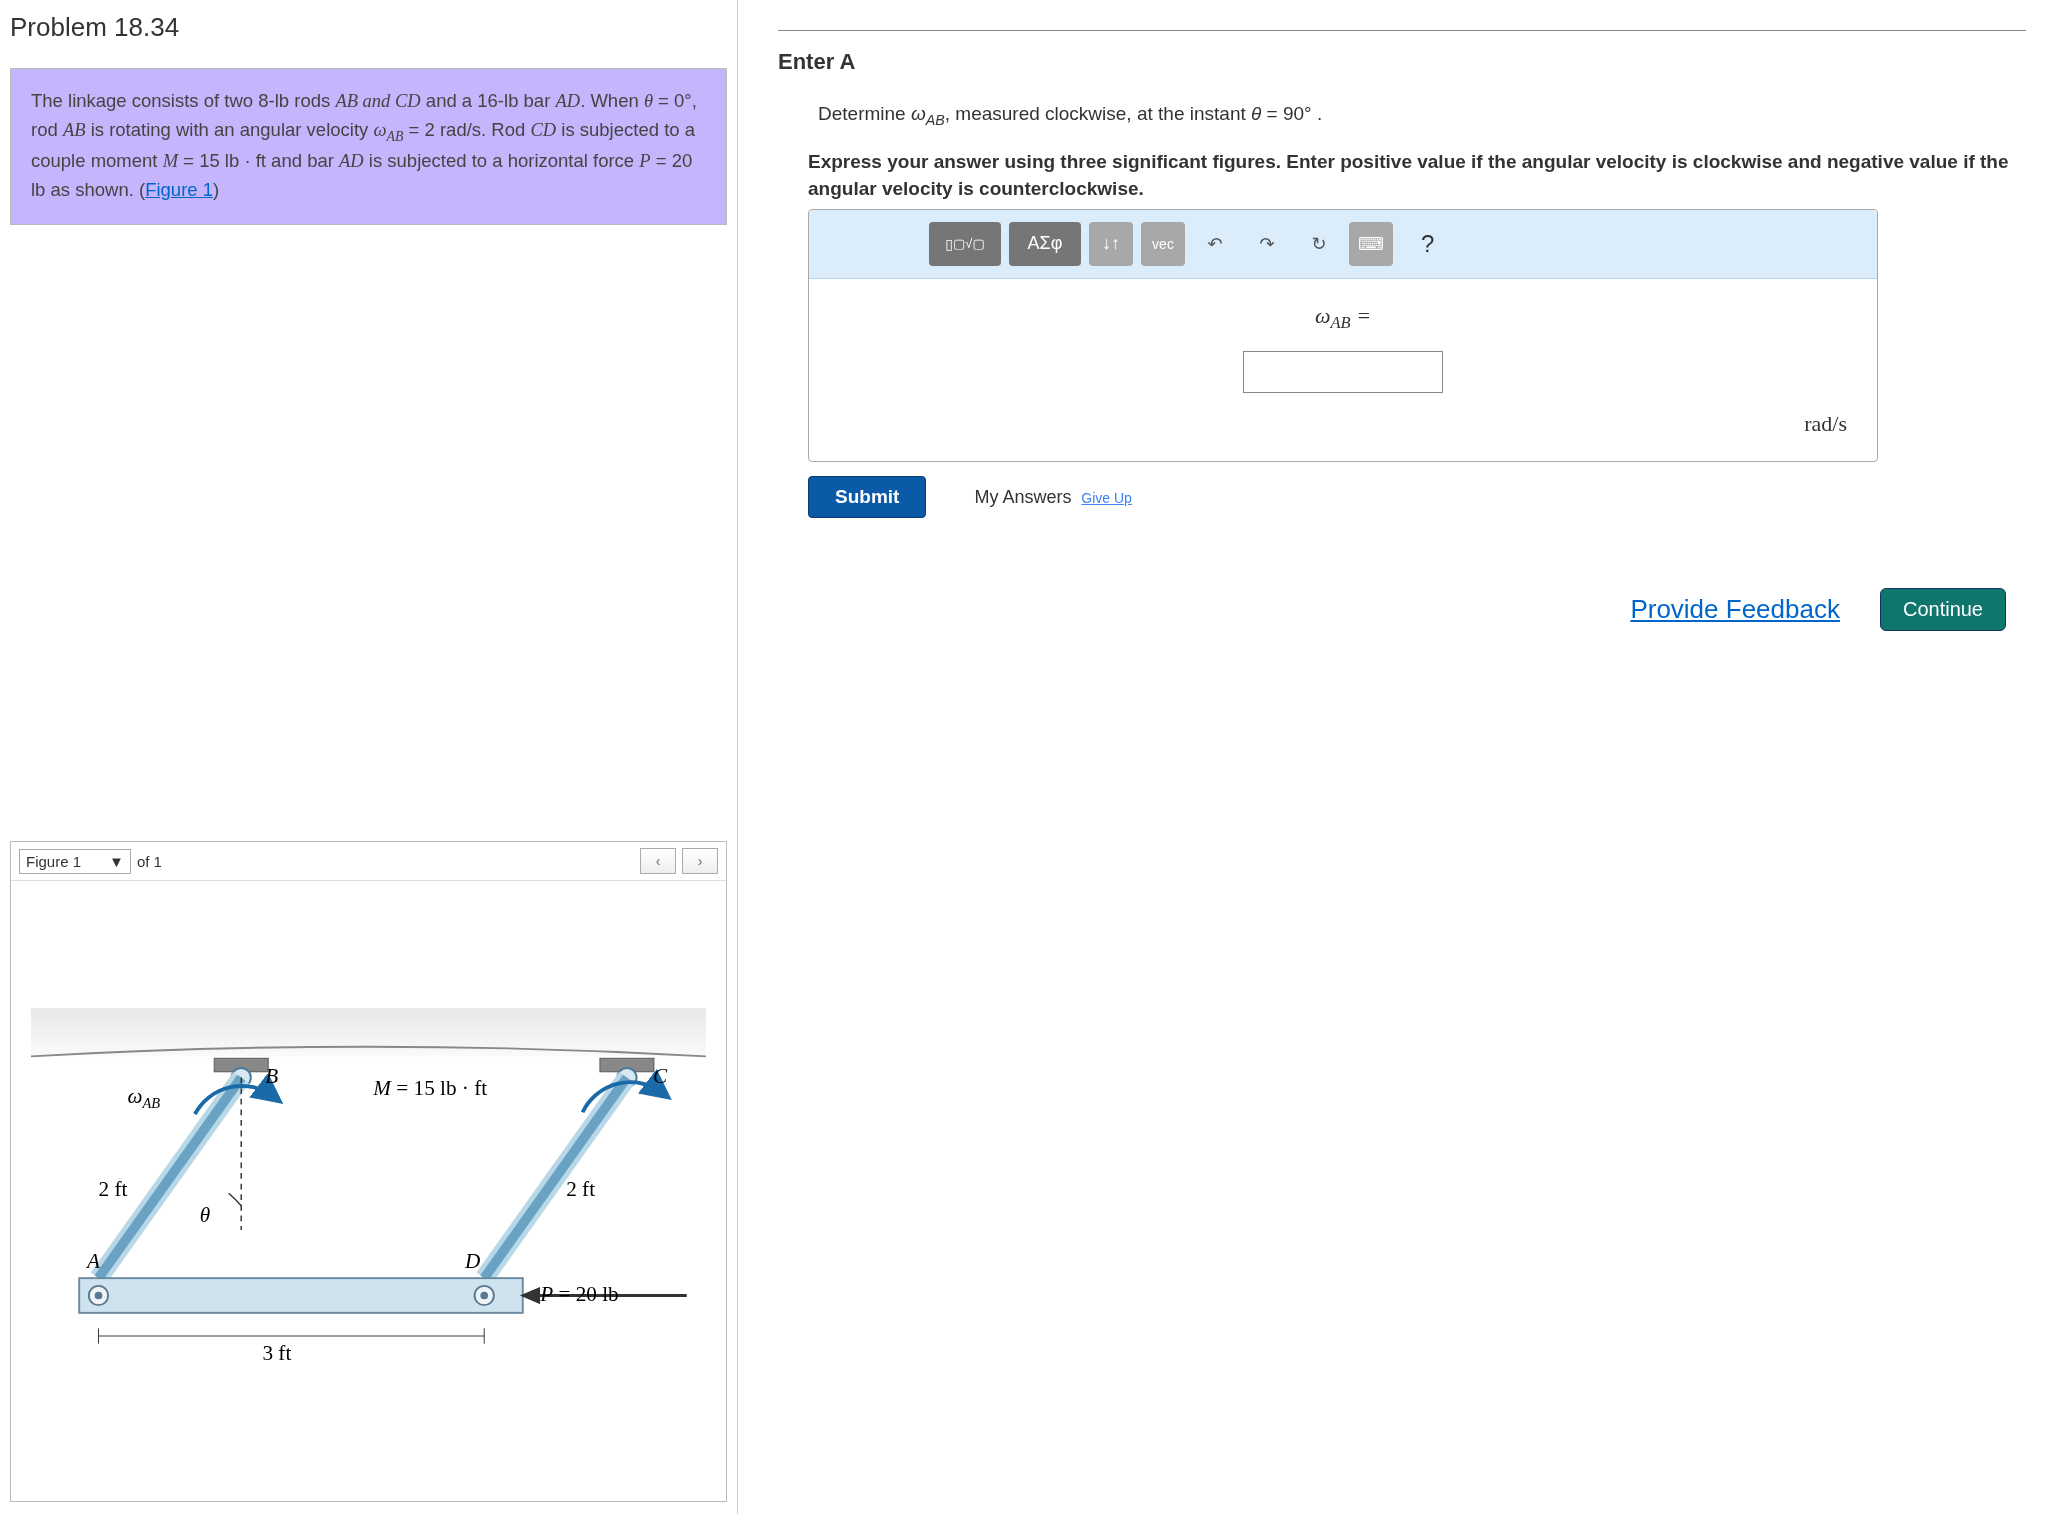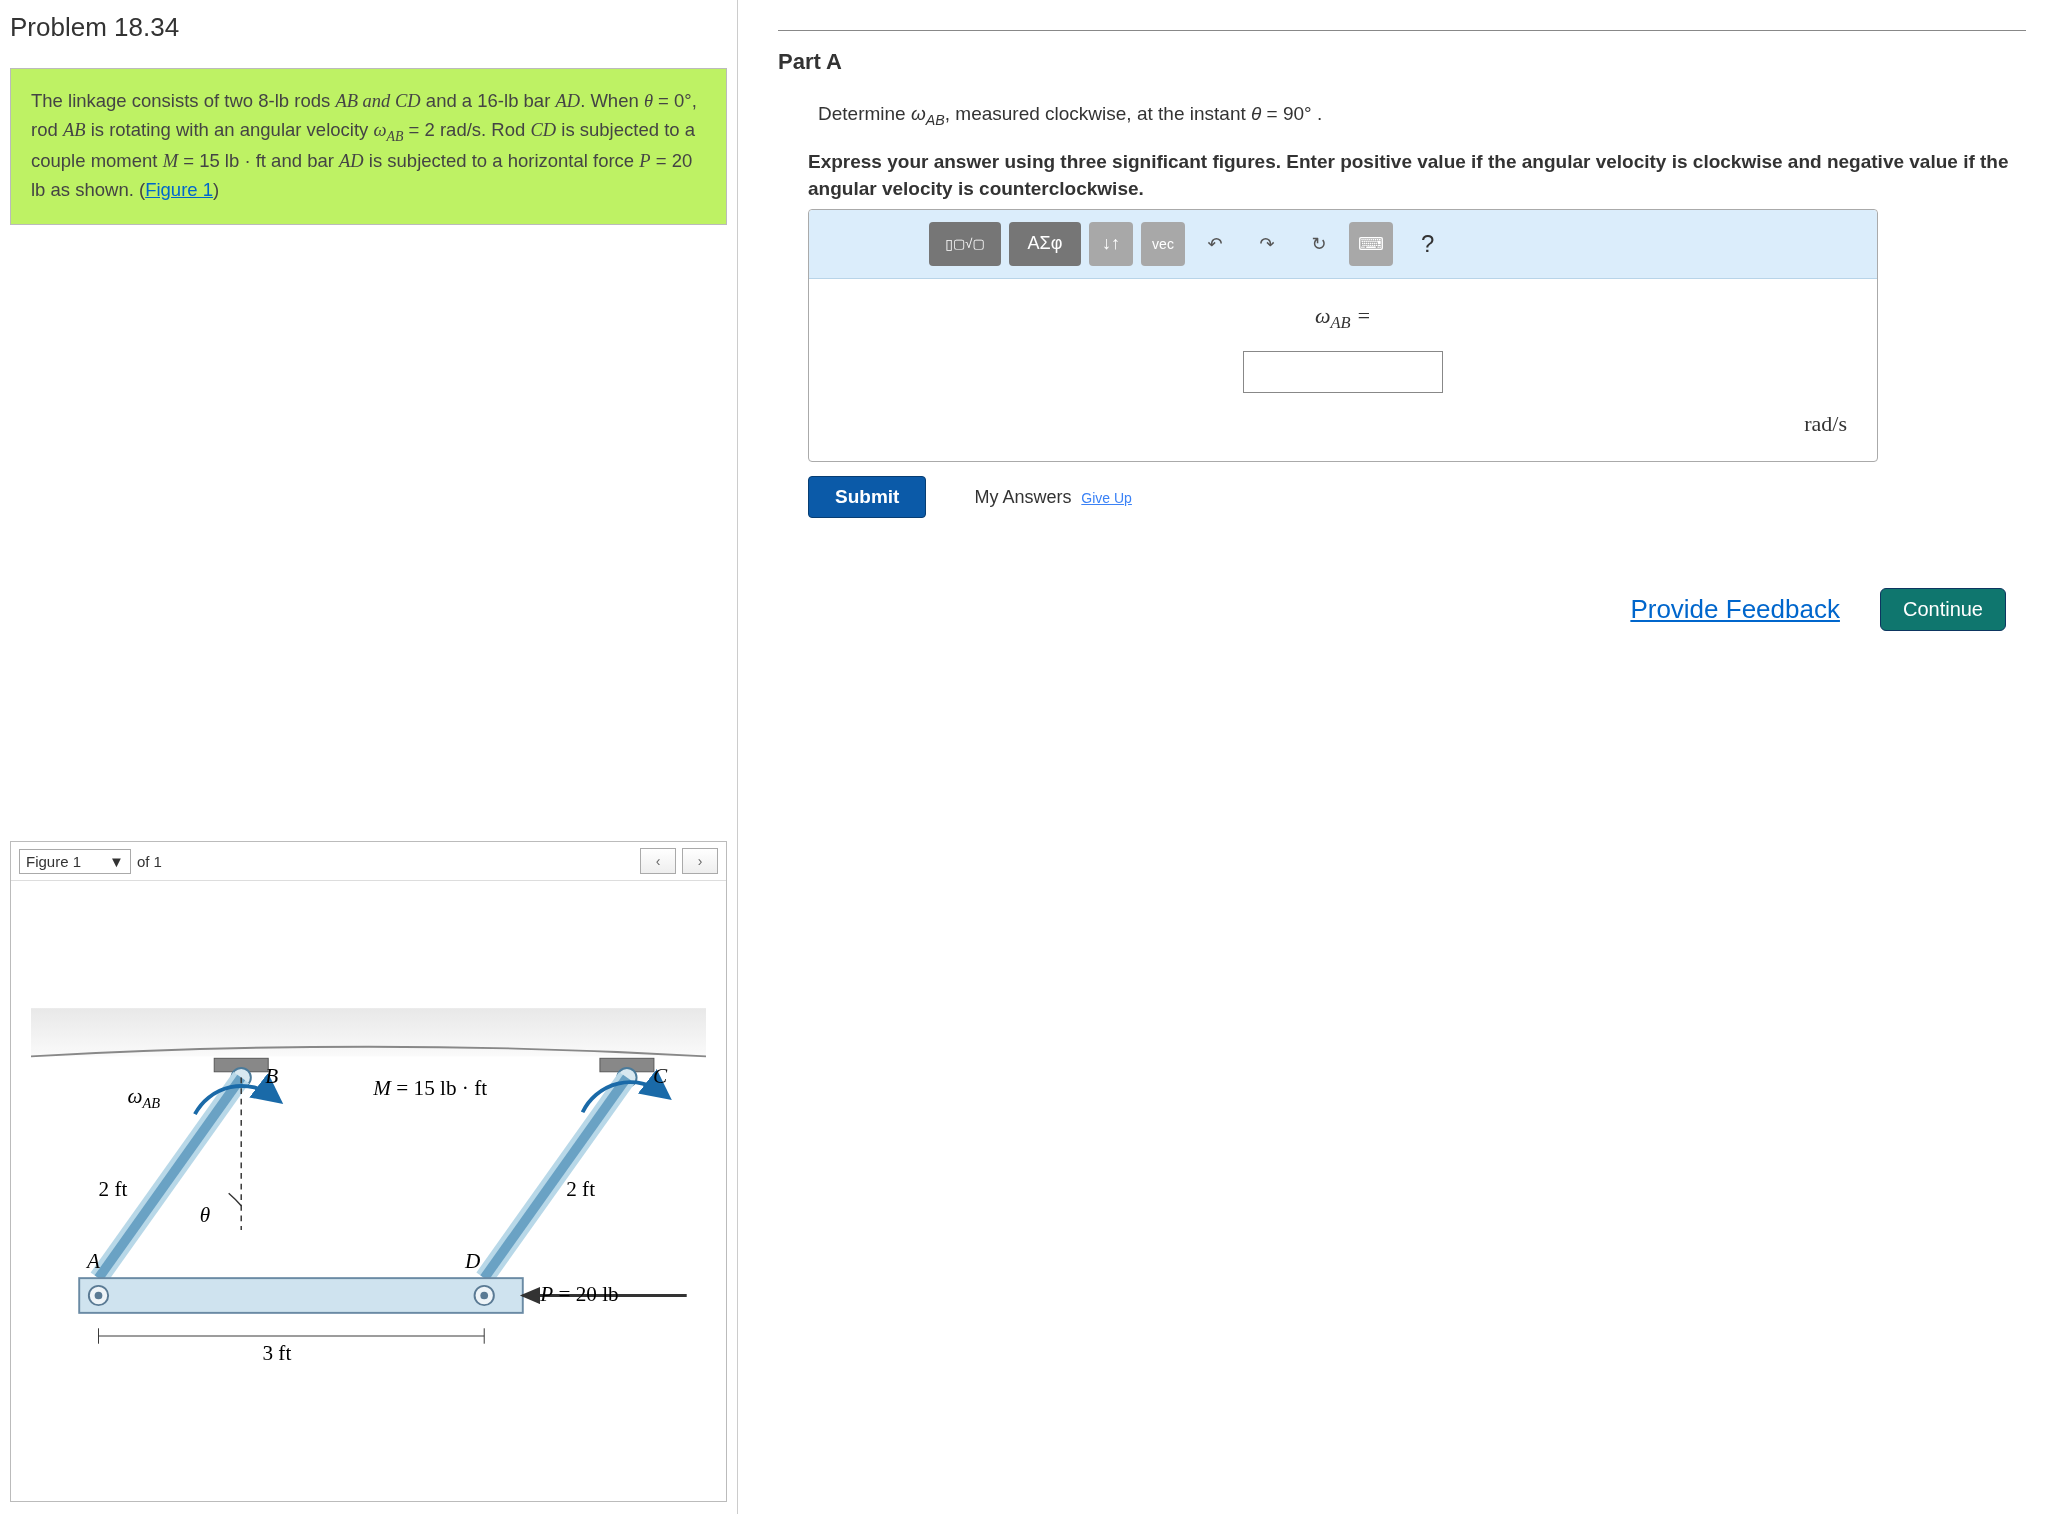--- a/index.html
+++ b/index.html
@@ -24,21 +24,21 @@
   padding: 30px 20px 20px 40px;
 }
 .problem-title {
   font-size: 26px;
   font-weight: normal;
   color: #333;
   margin-bottom: 25px;
 }
 .problem-box {
   border: 1px solid #bbb;
-  background: #bef264;
+  background: #c4b5fd;
   padding: 18px 20px 20px 20px;
   font-size: 18.5px;
   line-height: 1.5;
   color: #444;
 }
 .problem-box em { font-style: italic; font-family: 'Times New Roman', serif; }
 .figure-link { color: #0066cc; text-decoration: underline; cursor: pointer; }
 .figure-section {
   margin-top: auto;
   border: 1px solid #bbb;
@@ -261,21 +261,21 @@
 
         <line x1="70" y1="380" x2="470" y2="380" stroke="#333" stroke-width="1"></line>
         <line x1="70" y1="372" x2="70" y2="388" stroke="#333"></line>
         <line x1="470" y1="372" x2="470" y2="388" stroke="#333"></line>
       </svg>
     </div>
   </div>
 </div>
 
 <div class="right-panel">
-  <div class="part-header">Part A</div>
+  <div class="part-header">Enter A</div>
 
   <div class="instruction">
     <span>Determine </span><em><span>ω</span><sub>AB</sub></em><span>, measured clockwise, at the instant </span><em>θ</em><span> = 90° .</span>
   </div>
 
   <div class="instruction2">Express your answer using three significant figures. Enter positive value if the angular velocity is clockwise and negative value if the angular velocity is counterclockwise.</div>
 
   <div class="answer-block">
     <div class="toolbar">
       <button class="tb-btn wide">

